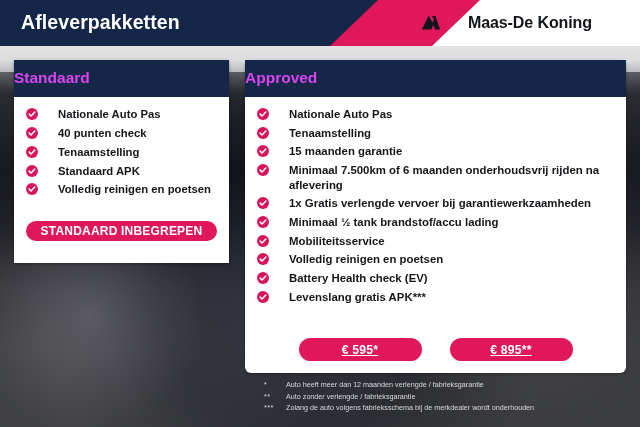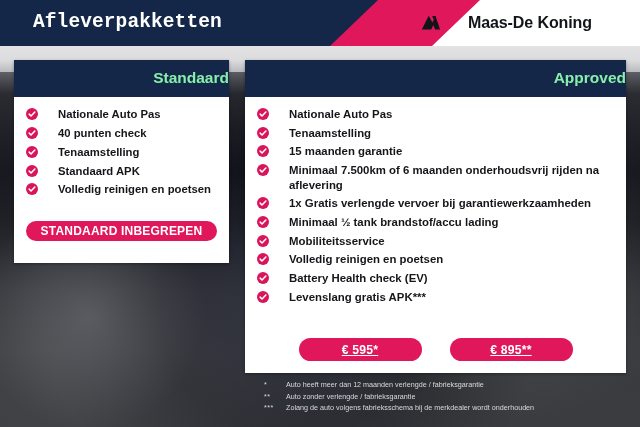--- a/index.html
+++ b/index.html
@@ -46,45 +46,45 @@
     position: absolute; left: 0; top: 0; height: 46px; width: 400px;
     background: #142748;
     clip-path: polygon(0 0, 400px 0, 352px 46px, 0 46px);
   }
   .hdr-pink {
     position: absolute; left: 330px; top: 0; height: 46px; width: 150px;
     background: #e0175b;
     clip-path: polygon(48px 0, 150px 0, 102px 46px, 0 46px);
   }
   .hdr-title {
-    position: absolute; left: 33px; top: 11px;
+    position: absolute; left: 21px; top: 11px;
     color: #ffffff;
-    font-size: 19.5px; font-weight: bold; letter-spacing: 0.1px; font-family: Liberation Mono, monospace;
+    font-size: 19.5px; font-weight: bold; letter-spacing: 0.1px;
   }
   .hdr-brand {
     position: absolute; left: 420px; top: 0; height: 46px;
     display: flex; align-items: center; gap: 26px;
   }
   .hdr-brand-name {
     color: #111418; font-size: 16px; font-weight: bold; letter-spacing: -0.1px;
   }
   .logo-mark { width: 22px; height: 22px; display: block; }
   
   .card {
     position: absolute;
     background: #ffffff;
     box-shadow: 0 1px 3px rgba(0,0,0,0.35);
   }
   #card-standaard { left: 14px; top: 60px; width: 215px; height: 203px; }
-  #card-approved  { left: 245px; top: 60px; width: 381px; height: 313px; }
+  #card-approved  { left: 245px; top: 60px; width: 381px; height: 313px; border-radius: 6px; }
 
   .card-head {
     background: #142748;
-    color: #86efac;
-    text-align: right;
+    color: #d946ef;
+    text-align: left;
     font-size: 15.5px; font-weight: bold;
     padding: 9px 0 10px;
   }
   .card-body { padding: 10px 12px 0 12px; }
 
   ul.features { list-style: none; }
   ul.features li {
     display: flex; align-items: flex-start; gap: 20px;
     margin-bottom: 4.5px;
     color: #15161a;

